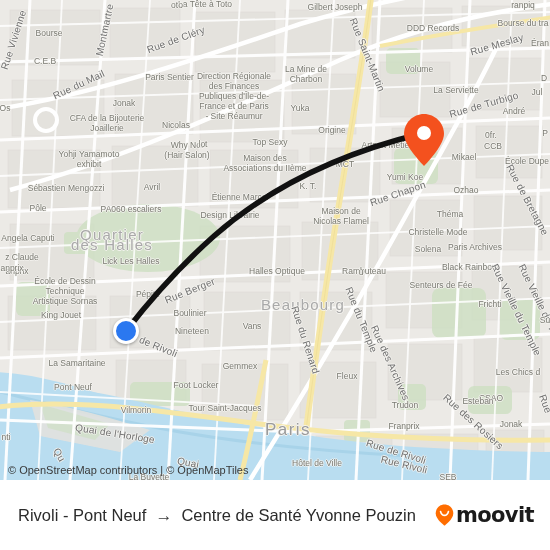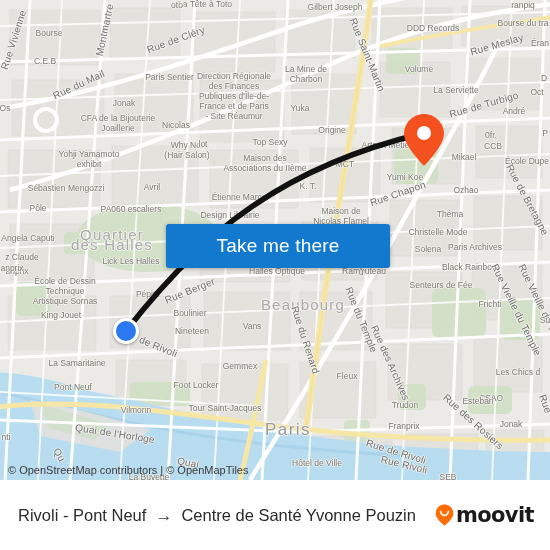--- a/index.html
+++ b/index.html
@@ -241,26 +241,26 @@
 - Site Réaumur</div>
         <div class="map-label poi" style="left: 306px; top: 74px;">La Mine de
 Charbon</div>
         <div class="map-label street" style="left: 367px; top: 55px; transform: translate(-50%, -50%) rotate(68deg);">Rue Saint-Martin</div>
         <div class="map-label poi" style="left: 419px; top: 69px;">Volume</div>
         <div class="map-label poi" style="left: 456px; top: 90px;">La Serviette</div>
         <div class="map-label street" style="left: 79px; top: 85px; transform: translate(-50%, -50%) rotate(-25deg);">Rue du Mail</div>
         <div class="map-label poi" style="left: 124px; top: 103px;">Jonak</div>
         <div class="map-label poi" style="left: 300px; top: 108px;">Yuka</div>
         <div class="map-label street" style="left: 484px; top: 105px; transform: translate(-50%, -50%) rotate(-16deg);">Rue de Turbigo</div>
-        <div class="map-label poi" style="left: 107px; top: 123px; margin-left: 11px;">CFA de la Bijouterie
+        <div class="map-label poi" style="left: 107px; top: 123px;">CFA de la Bijouterie
 Joaillerie</div>
         <div class="map-label poi" style="left: 176px; top: 125px;">Nicolas</div>
         <div class="map-label poi" style="left: 332px; top: 130px;">Origine</div>
         <div class="map-label poi" style="left: 514px; top: 111px;">André</div>
-        <div class="map-label poi" style="left: 537px; top: 92px;">Oct</div>
+        <div class="map-label poi" style="left: 537px; top: 92px;">Jul</div>
         <div class="map-label poi" style="left: 491px; top: 135px;">0fr.</div>
         <div class="map-label poi" style="left: 389px; top: 145px;">Arts et Métiers</div>
         <div class="map-label poi" style="left: 493px; top: 146px;">CCB</div>
         <div class="map-label poi" style="left: 270px; top: 142px;">Top Sexy</div>
         <div class="map-label poi" style="left: 187px; top: 150px; text-align: center;">Why Not
 (Hair Salon)</div>
         <div class="map-label poi" style="left: 89px; top: 159px;">Yohji Yamamoto
 exhibit</div>
         <div class="map-label poi" style="left: 265px; top: 163px;">Maison des
 Associations du IIème</div>
@@ -353,23 +353,20 @@
 
     <div class="origin-marker"></div>
 
     <div class="dest-marker">
       <svg viewBox="0 0 42 54" width="42" height="54">
         <path d="M21 1 C10 1 1 10 1 21 C1 33 21 53 21 53 C21 53 41 33 41 21 C41 10 32 1 21 1 Z" fill="#f4511e"></path>
         <circle cx="21" cy="20" r="7" fill="#ffffff"></circle>
       </svg>
     </div>
 
-    <button class="cta">
-      <span>Take me there</span>
-    </button>
 
     <div class="attrib">
       <span>© OpenStreetMap contributors</span><span class="sep">|</span><span>© OpenMapTiles</span>
     </div>
   </div>
 
   <div class="footer">
     <div class="trip">
       <span>Rivoli - Pont Neuf</span>
       <span class="arrow">→</span>

